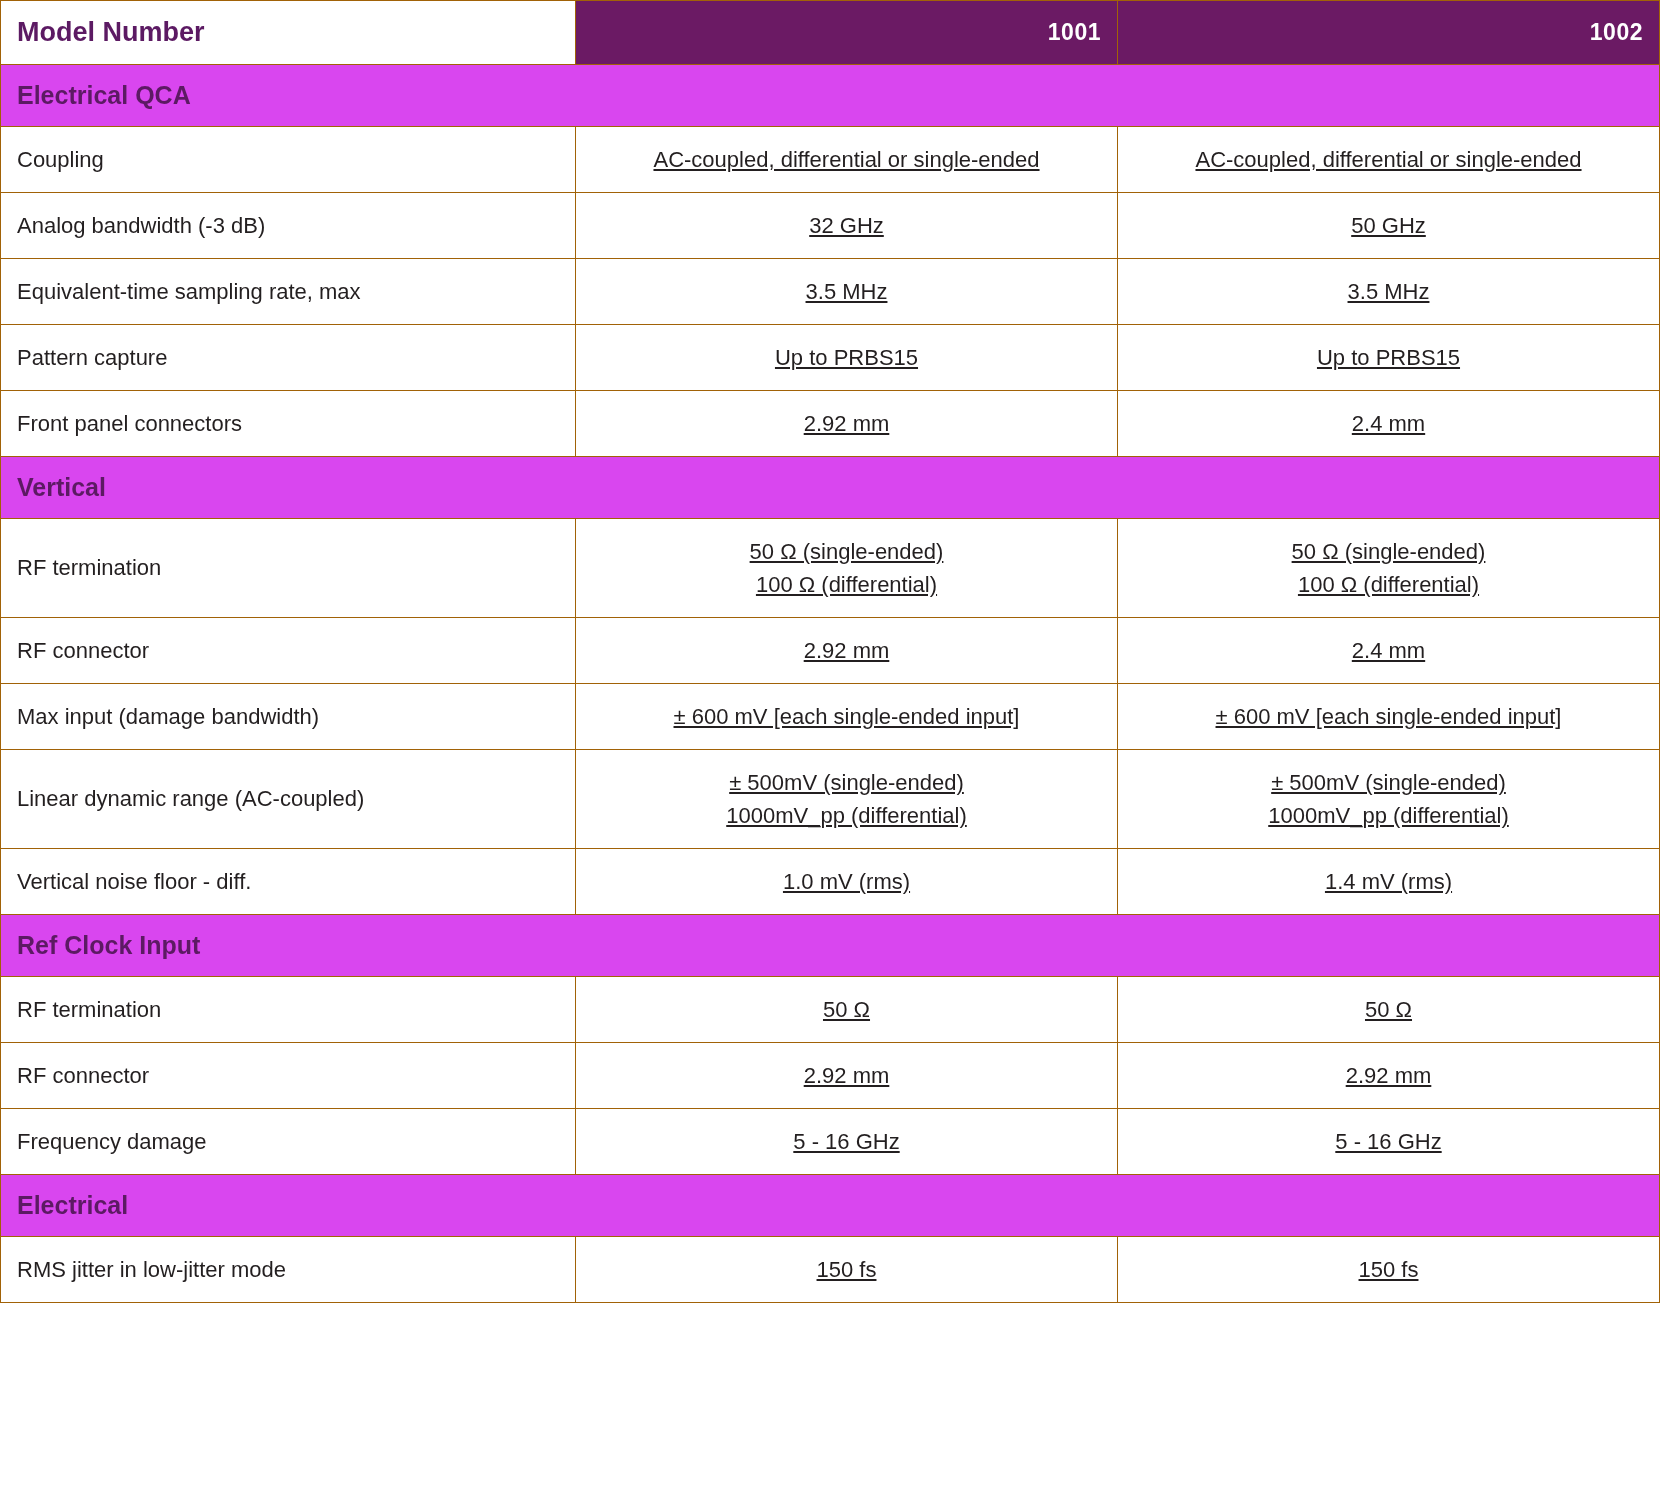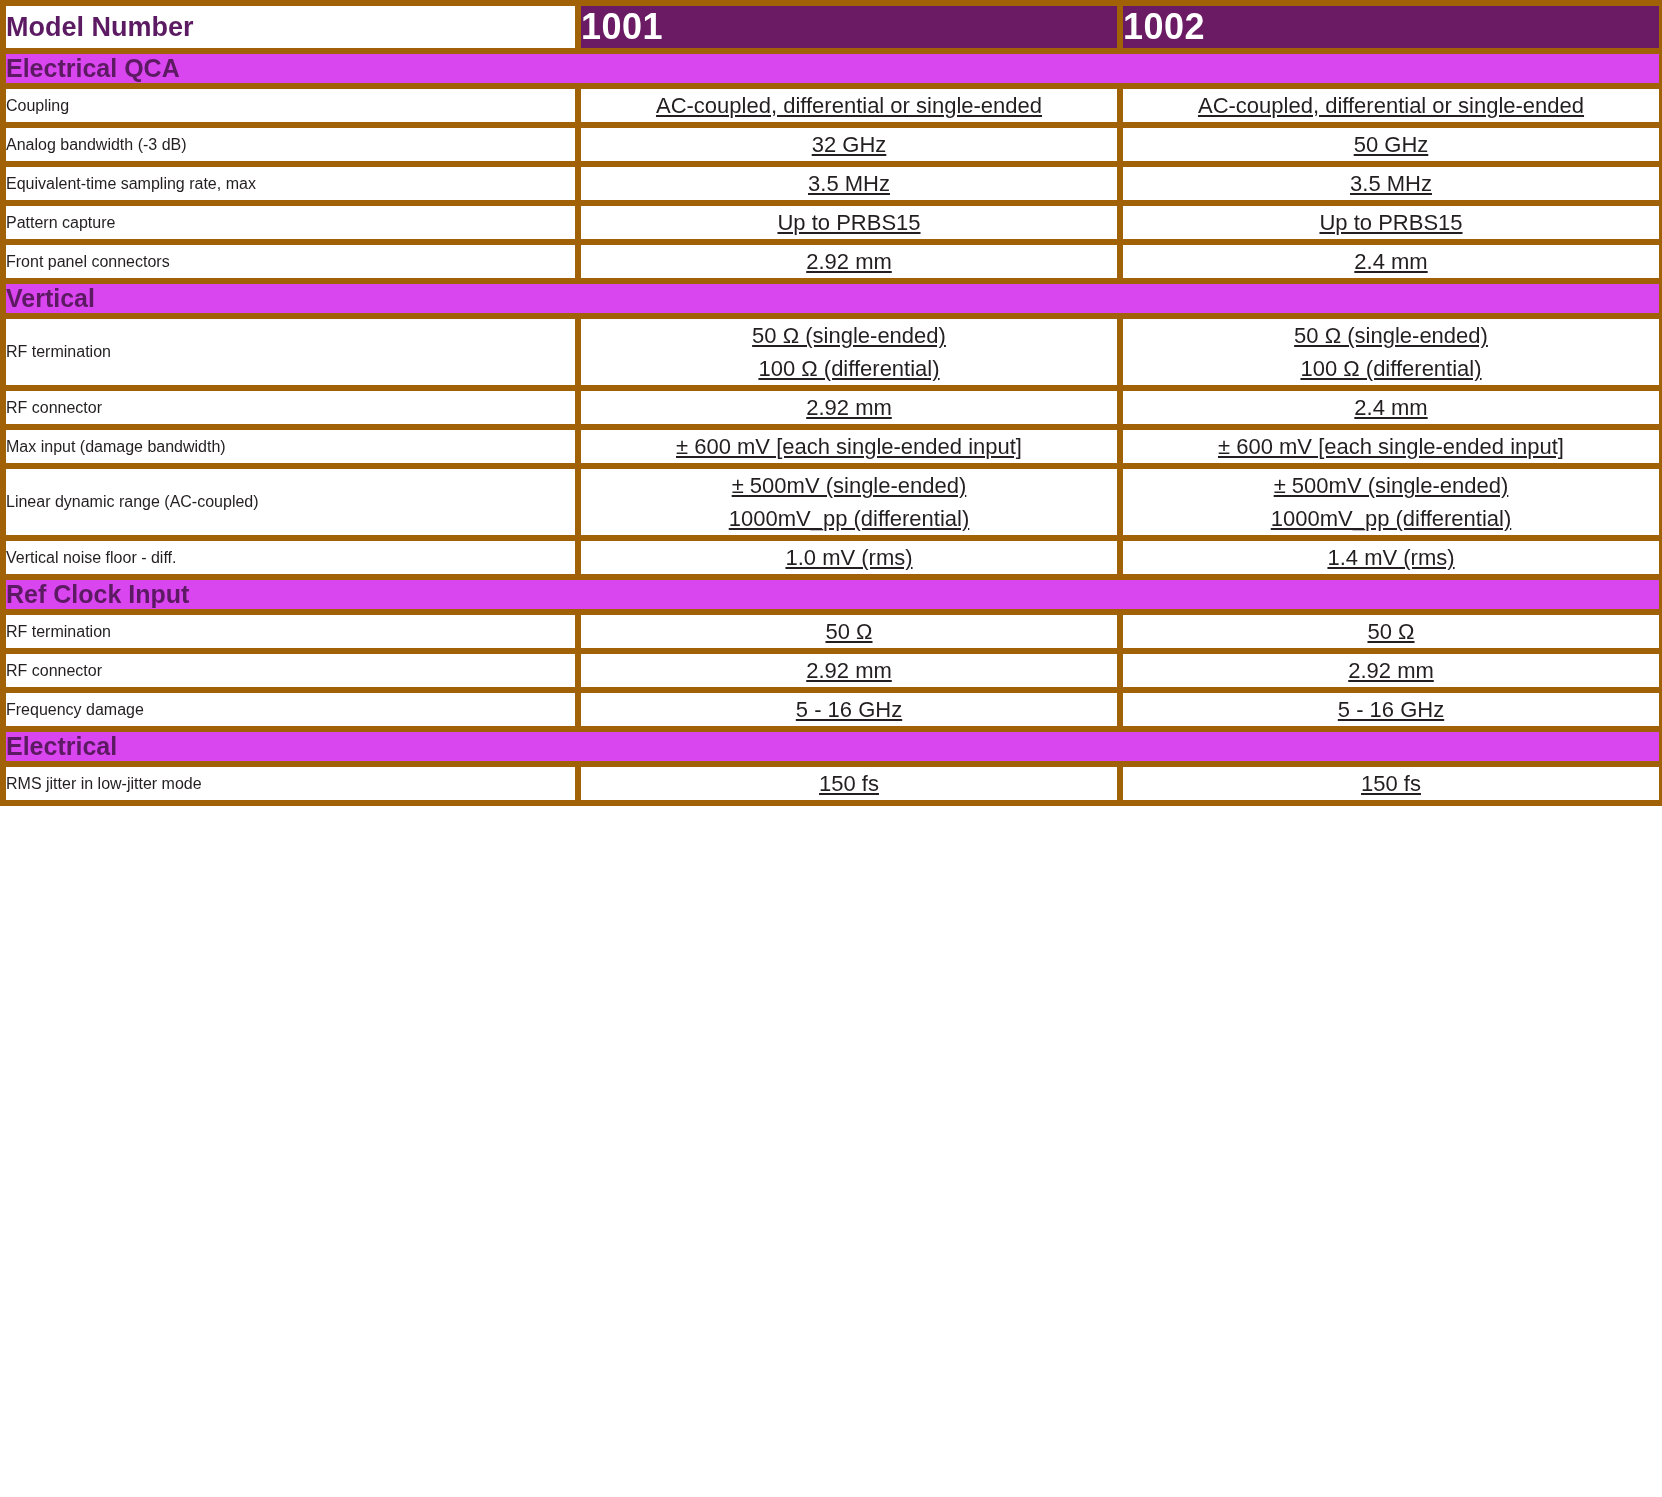--- a/index.html
+++ b/index.html
@@ -12,57 +12,57 @@
     font-family: "Liberation Sans", sans-serif;
     color: #231f20;
   }
   .spec-table {
     border-collapse: collapse;
     width: 1659px;
     margin: 0;
     table-layout: fixed;
   }
   .spec-table td {
-    border: 6px solid #a16207;
+    border: 1px solid #a16207;
     vertical-align: middle;
-    padding: 0;
+    padding: 16px;
   }
   col.label-col { width: 575px; }
   col.val-col   { width: 542px; }
 
   
   .hdr-label {
     background: #ffffff;
     color: #5c1a63;
     font-size: 27px;
     font-weight: bold;
     padding: 18px 24px;
   }
   .hdr-model {
     background: #6b1a64;
     color: #ffffff;
-    font-size: 36px;
+    font-size: 23px;
     font-weight: bold;
-    text-align: left;
+    text-align: right;
     padding: 18px 10px;
     letter-spacing: 0.5px;
   }
 
   
   .section-cell {
     background: #d946ef;
     color: #5c1a63;
     font-size: 25px;
     font-weight: bold;
     padding: 14px 24px;
   }
 
   
   .row-label {
-    font-size: 16px;
+    font-size: 22px;
     padding: 15px 24px;
     color: #231f20;
     line-height: 1.35;
   }
   .row-value {
     font-size: 22px;
     text-align: center;
     padding: 15px 14px;
     color: #231f20;
     line-height: 1.5;

